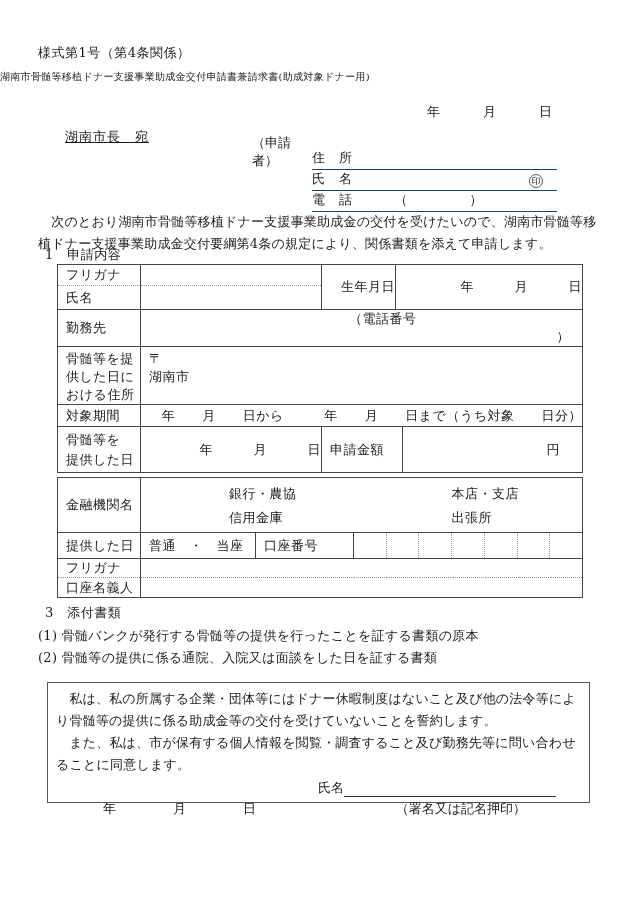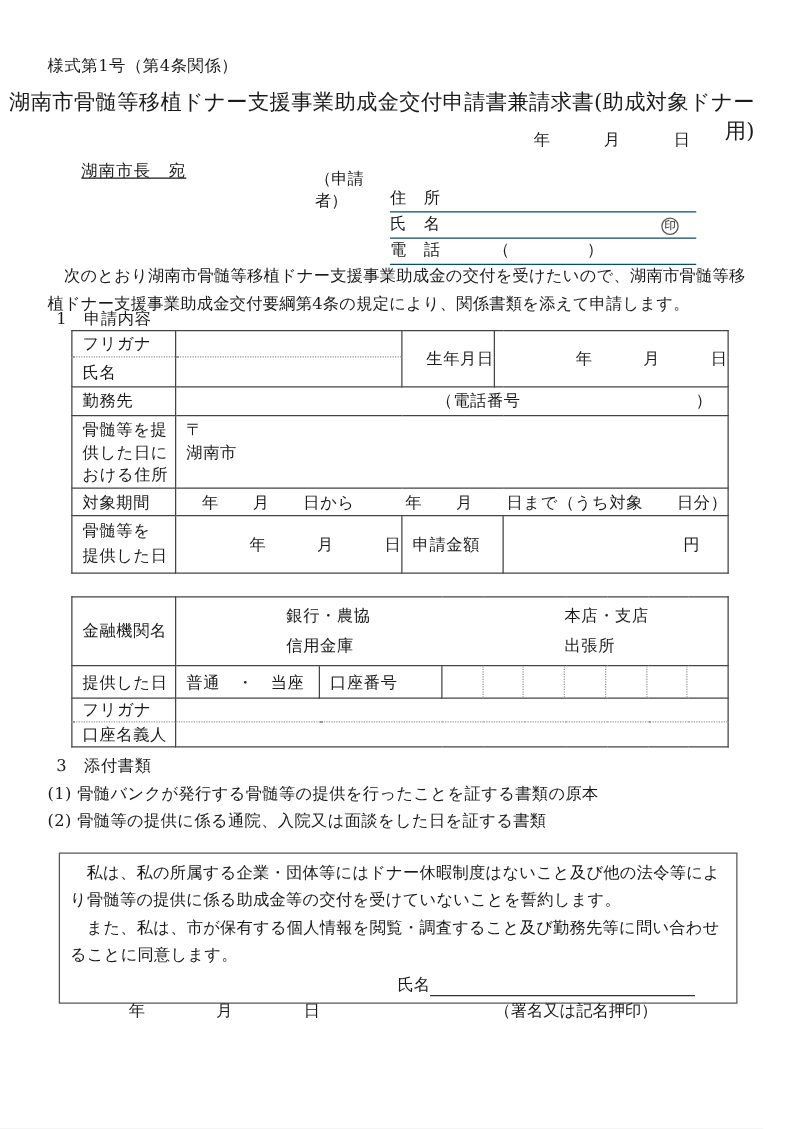--- a/index.html
+++ b/index.html
@@ -4,21 +4,21 @@
 <style>
   * { margin:0; padding:0; box-sizing:border-box; }
   html,body { background:#e8e8e8; }
   .page {
     position:relative; width:630px; height:903px; background:#ffffff;
     font-family:"DejaVu Serif","Liberation Serif",serif;
     color:#1a1a1a; font-size:13px; overflow:hidden;
   }
   .abs { position:absolute; }
   .form-number { left:38px; top:44px; letter-spacing:0.5px; }
-  .doc-title { left:0; top:70px; width:604px; text-align:right; font-size:17px; letter-spacing:0.3px; }
+  .doc-title { left:0; top:70px; width:604px; text-align:left; font-size:10px; letter-spacing:0.3px; }
   .date-top { top:103px; right:77px; letter-spacing:1px; }
   .addressee { left:65px; top:128px; letter-spacing:1px;text-decoration:underline; }
 
   .applicant { left:252px; top:149px; }
   .app-row { display:flex; align-items:flex-end; height:21px; }
   .app-prefix { width:60px; flex:none; }
   .app-field { width:245px; flex:none; display:flex; align-items:flex-end;
                border-bottom:1px solid #0c4a6e; padding-bottom:2px; height:21px; }
   .app-label { letter-spacing:0.5px; }
   .seal-wrap { margin-left:auto; margin-right:14px; }
@@ -34,21 +34,21 @@
   .t1 { left:57px; top:264px; } .t2 { left:57px; top:477px; }
   td { border:1px solid #444; font-size:13px; padding:0 0 0 8px; vertical-align:middle;
        letter-spacing:0.5px; overflow:hidden; white-space:nowrap; }
   td.lbl { }
   td.db { border-bottom:1px dotted #999; }
   td.dt { border-top:1px dotted #999; }
   td.center { text-align:right; padding:0; }
   td.top { vertical-align:top; padding-top:3px; }
   .addr-line { line-height:18px; }
   .two-line { line-height:20px; }
-  .phone-cell { display:flex; padding-right:12px; }
+  .phone-cell { display:flex; padding-right:12px;flex-direction:column; }
   .phone-open { margin-left:200px; }
   .phone-close { margin-left:auto; }
   .amount-cell { text-align:right; padding-right:22px; }
   .bank-cell { display:flex; line-height:24px; padding-top:2px; }
   .bank-g1 { margin-left:80px; }
   .bank-g2 { margin-left:155px; }
   .digits-cell { padding:0; }
   .digits { display:flex; height:100%; }
   .digit { flex:1 1 0; height:25px; border-left:1px dotted #999; }
   .digit:first-child { border-left:none; }

